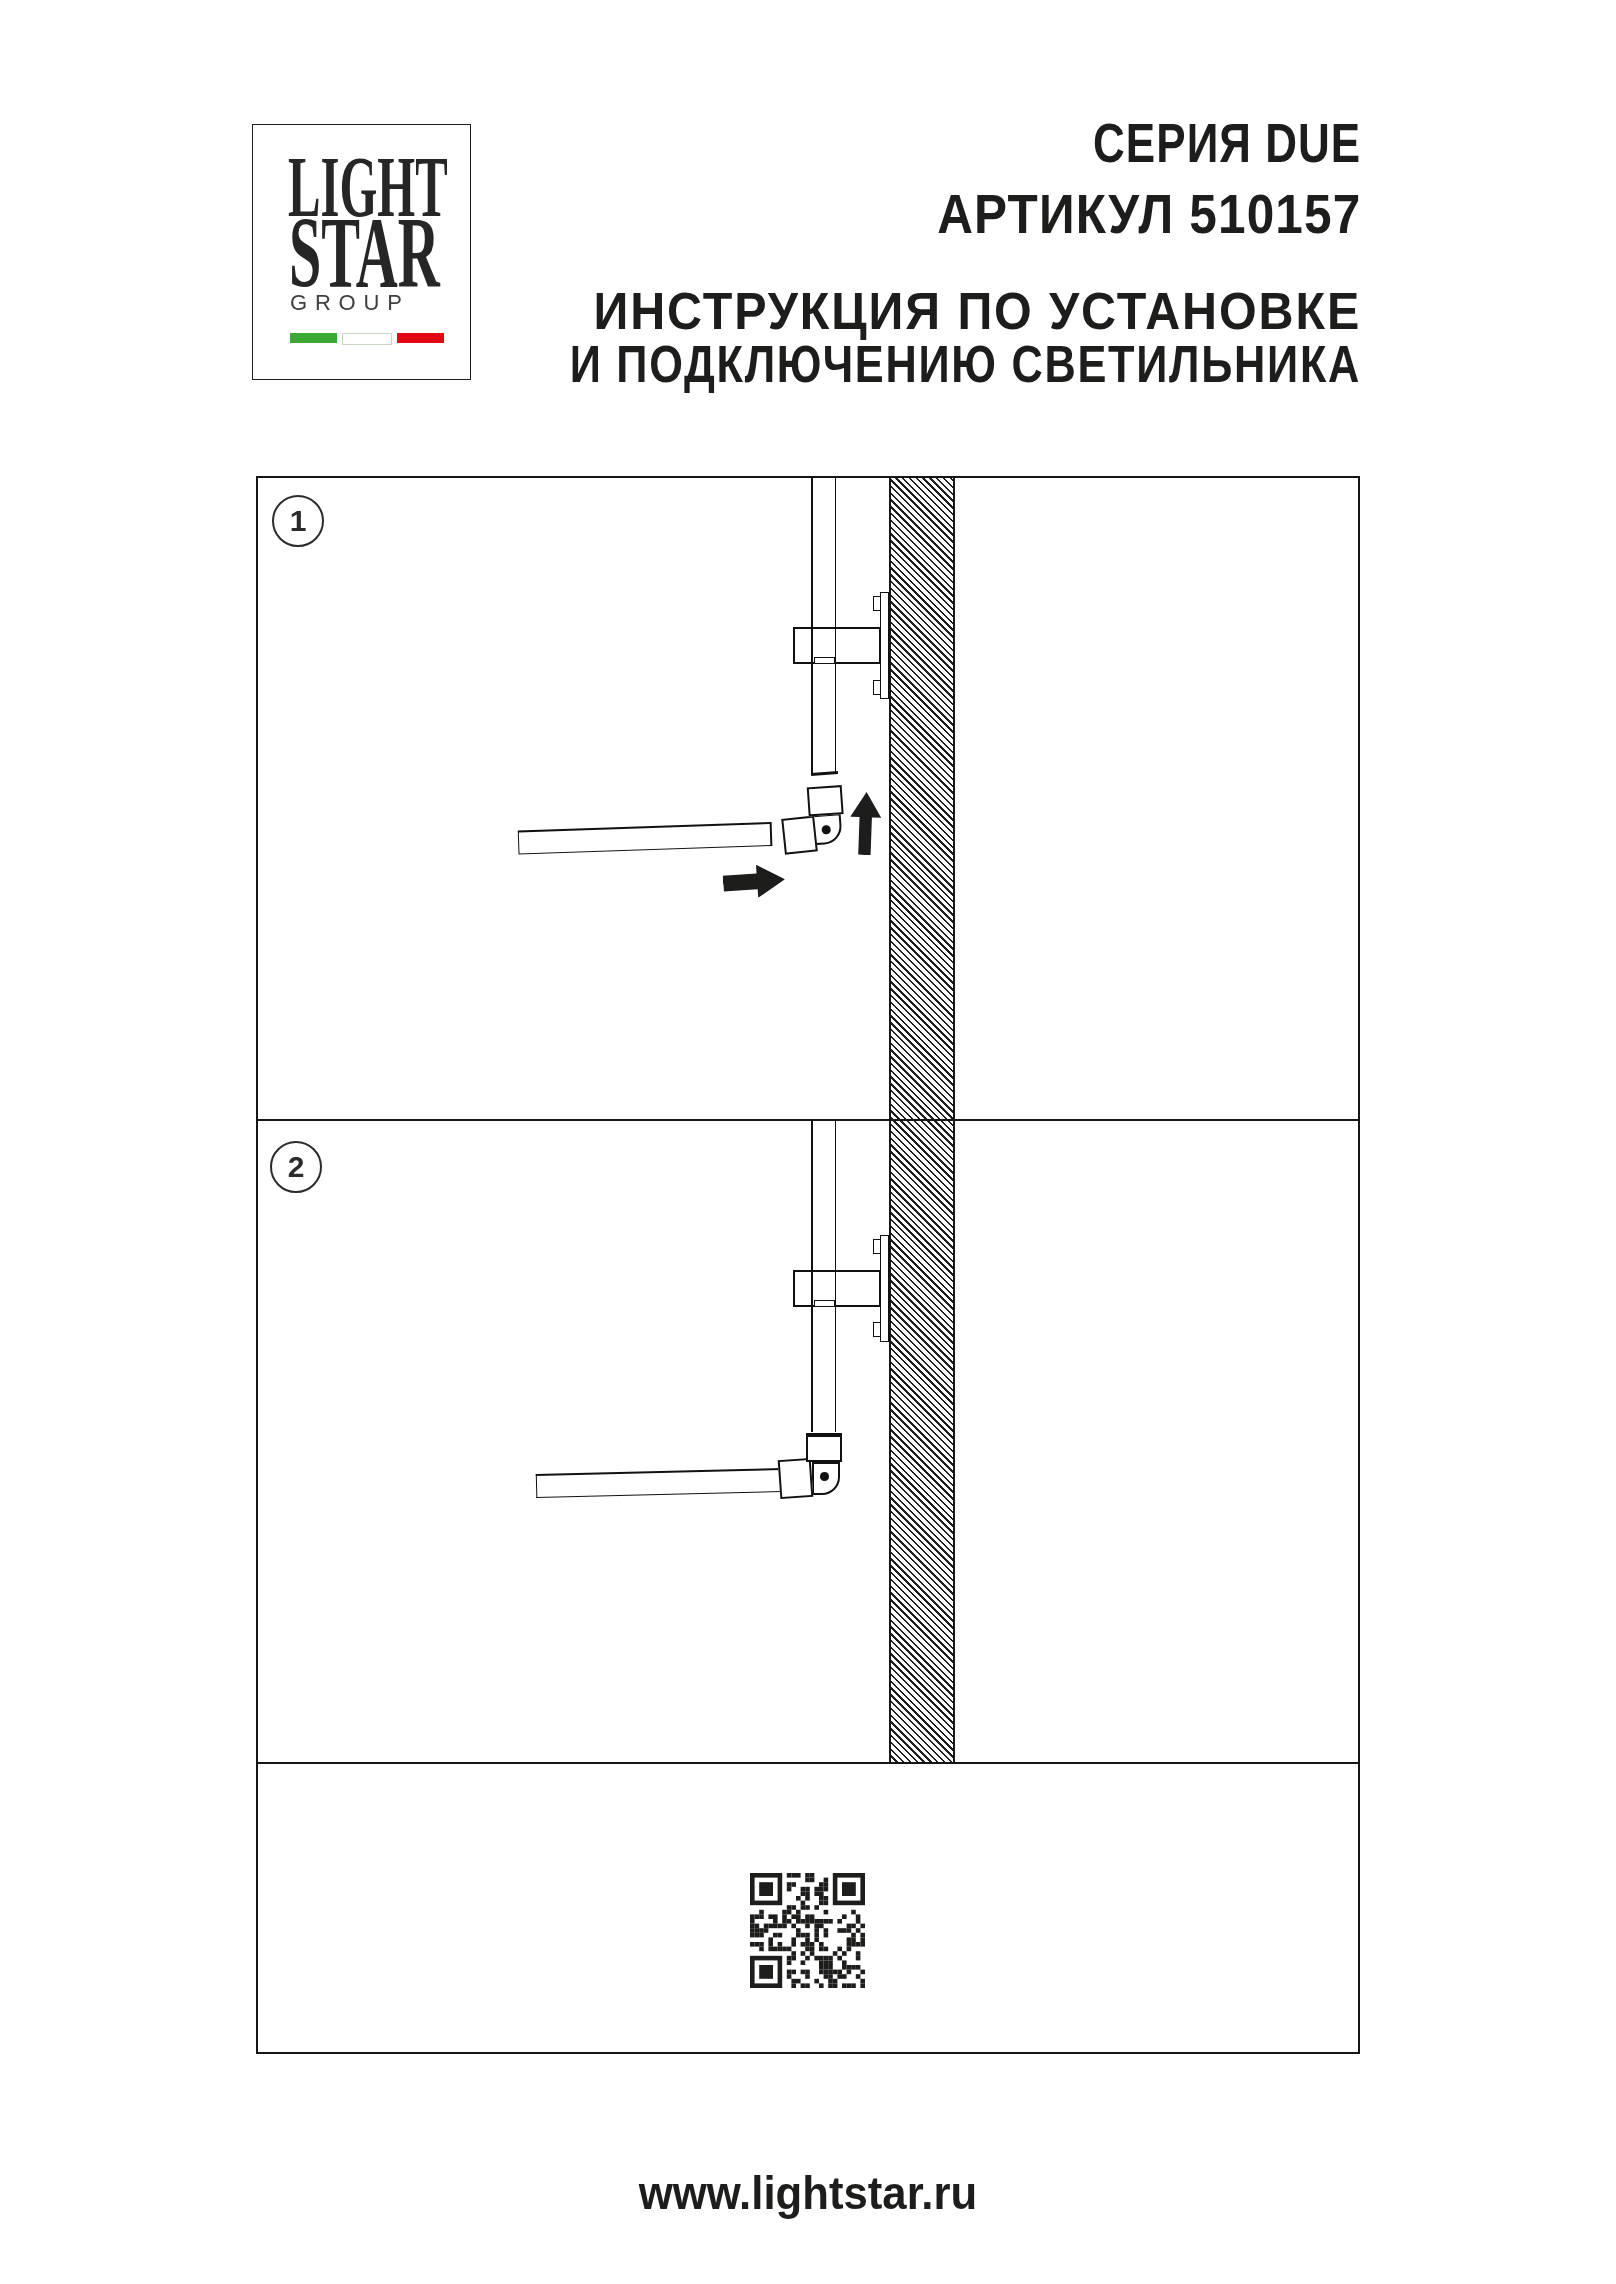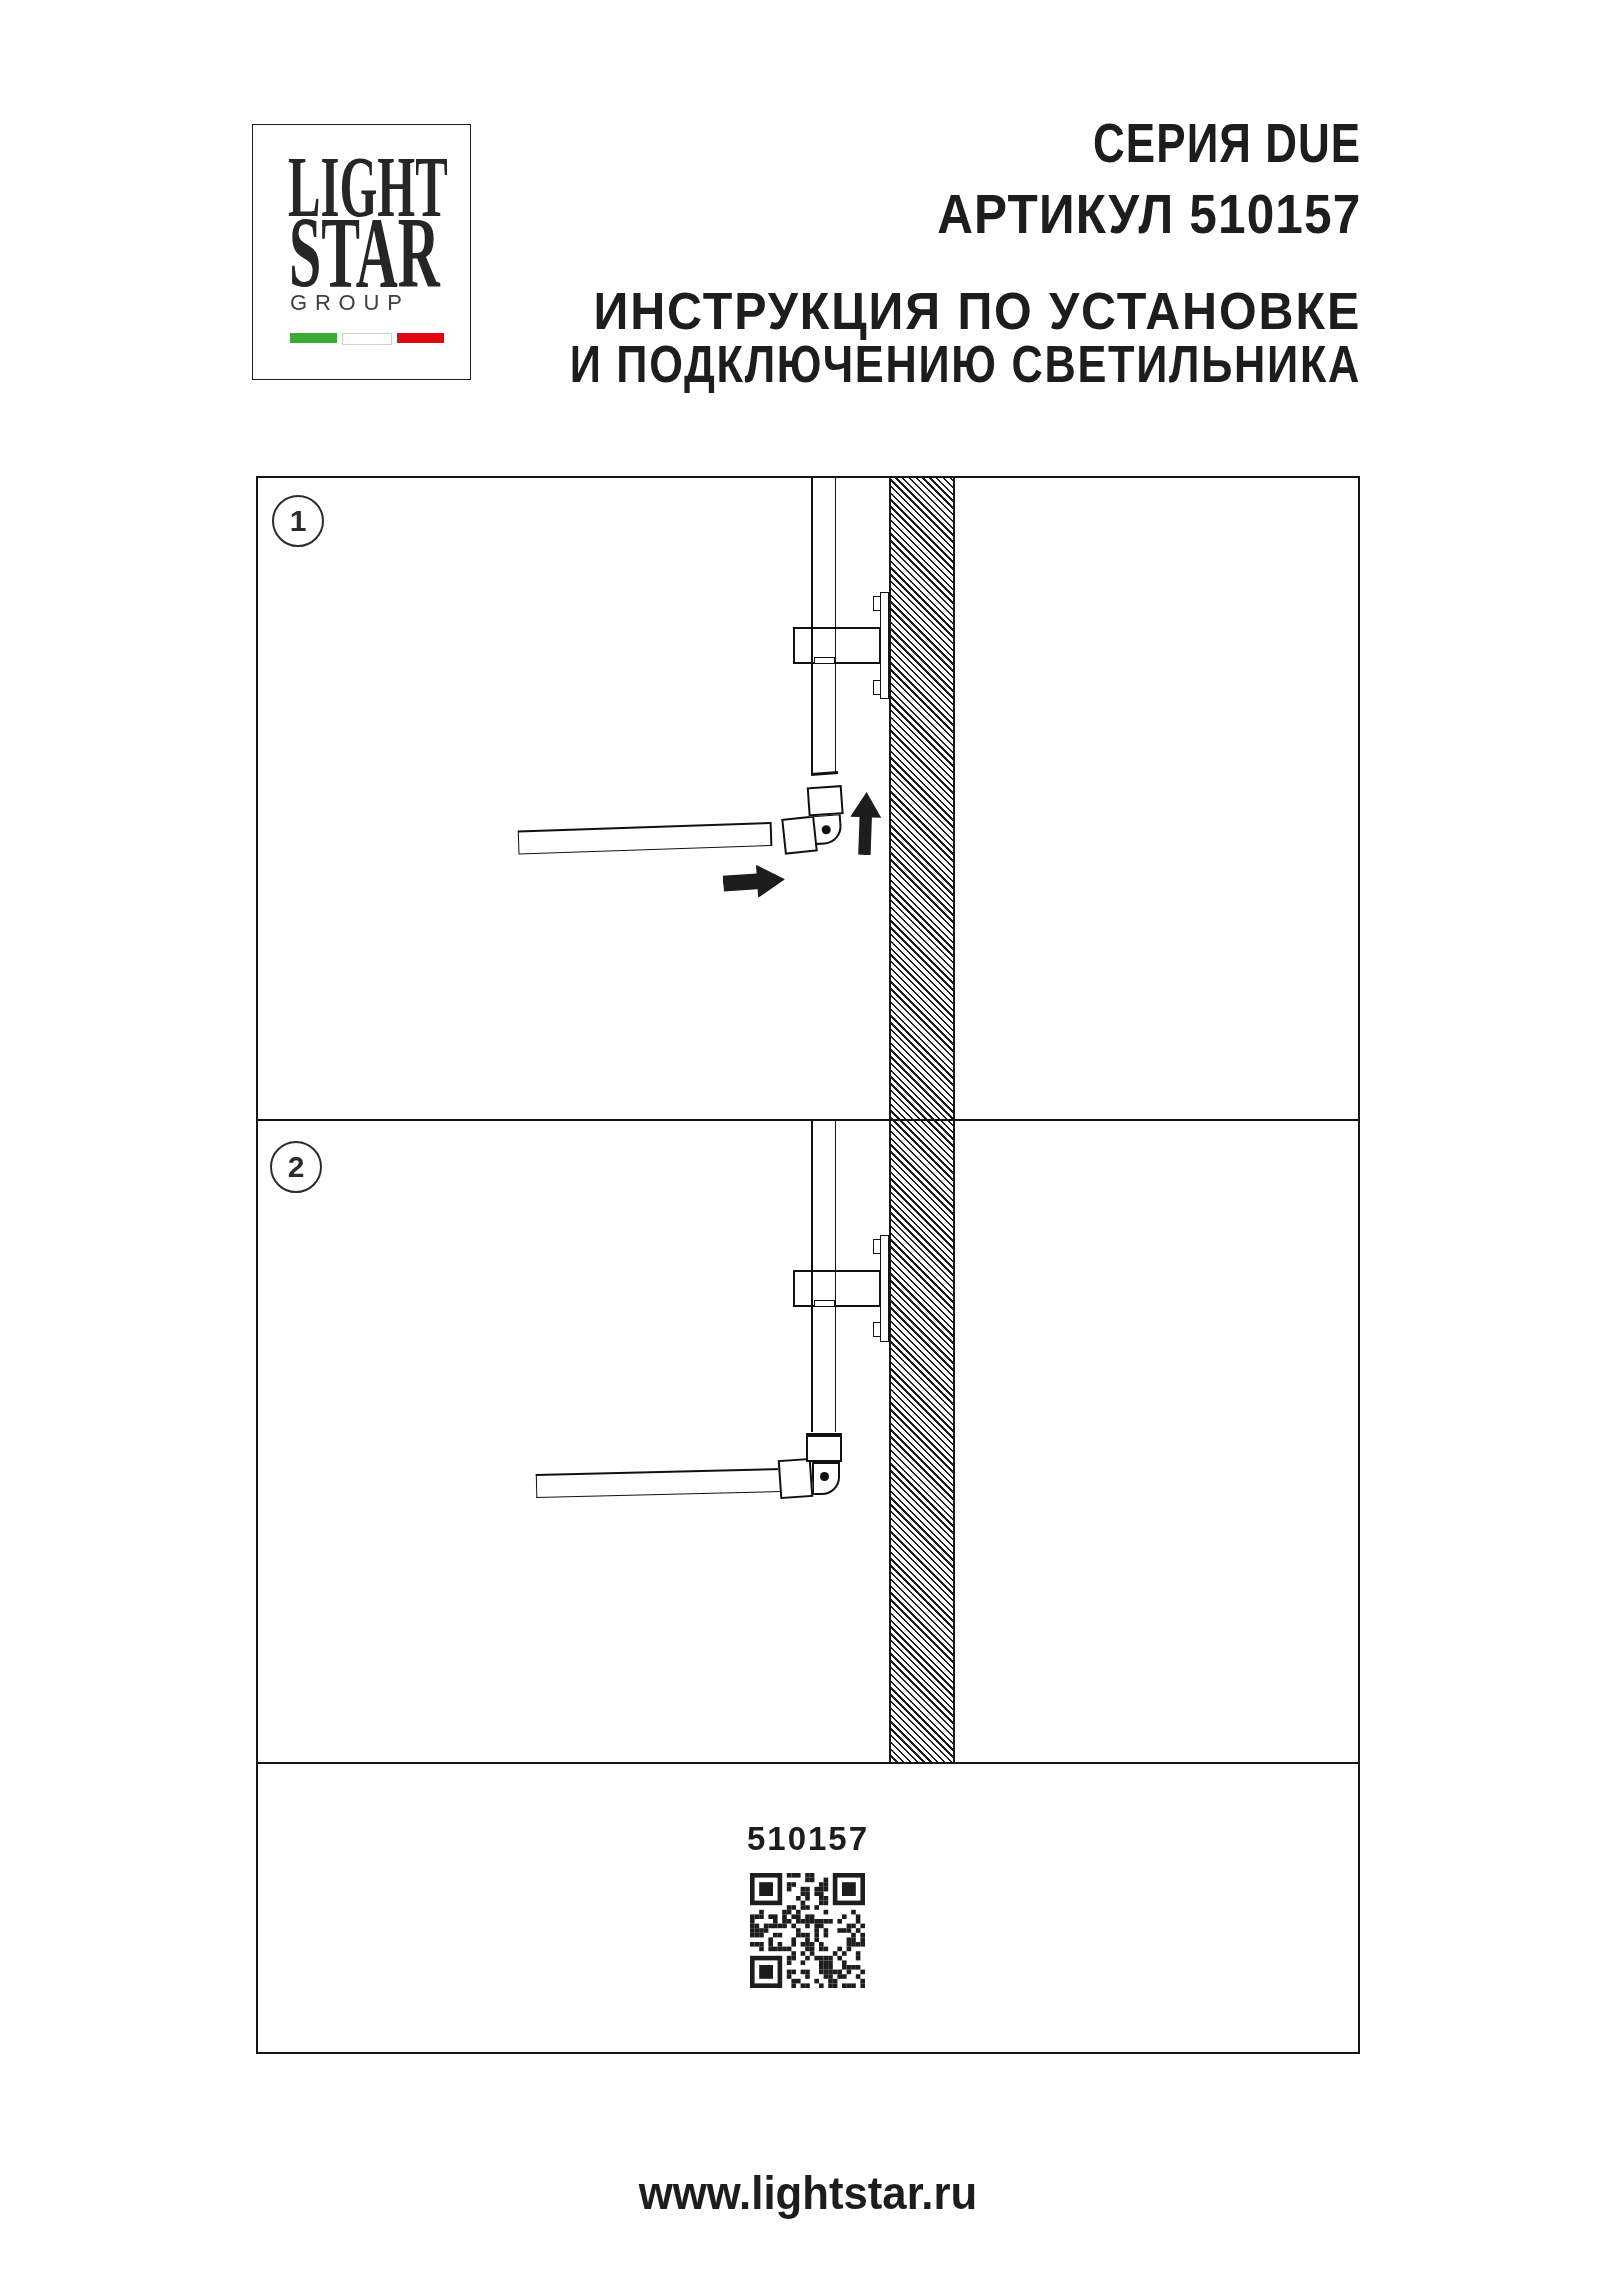--- a/index.html
+++ b/index.html
@@ -117,21 +117,20 @@
   <div class="abs screw" style="left:873px;top:1322px;"></div>
 
   <div class="abs arm" style="left:536px;top:1468px;width:245px;height:21px;transform:rotate(-1.4deg);transform-origin:100% 50%;"></div>
   <div class="abs" style="left:778px;top:1430px;width:72px;height:72px;z-index:3;">
     <div class="abs sq-round" style="left:34px;top:32px;width:24px;height:29px;"></div>
     <div class="abs sq" style="left:1.3px;top:29px;width:29px;height:35px;transform:rotate(-4deg);"></div>
     <div class="abs sq" style="left:28px;top:2.6px;width:32px;height:23px;border-top:4.6px solid #111;"></div>
     <div class="abs pivot-dot" style="left:42px;top:42px;"></div>
   </div>
 
-  <div class="abs code-label">510157</div>
   <div class="abs qr">
     <svg viewBox="0 0 175 175" width="115" height="115" xmlns="http://www.w3.org/2000/svg">
         <rect x="56" y="0" width="7" height="7" fill="#1d1d1b"></rect>
         <rect x="63" y="0" width="7" height="7" fill="#1d1d1b"></rect>
         <rect x="70" y="0" width="7" height="7" fill="#1d1d1b"></rect>
         <rect x="84" y="0" width="7" height="7" fill="#1d1d1b"></rect>
         <rect x="91" y="0" width="7" height="7" fill="#1d1d1b"></rect>
         <rect x="84" y="7" width="7" height="7" fill="#1d1d1b"></rect>
         <rect x="91" y="7" width="7" height="7" fill="#1d1d1b"></rect>
         <rect x="112" y="7" width="7" height="7" fill="#1d1d1b"></rect>

